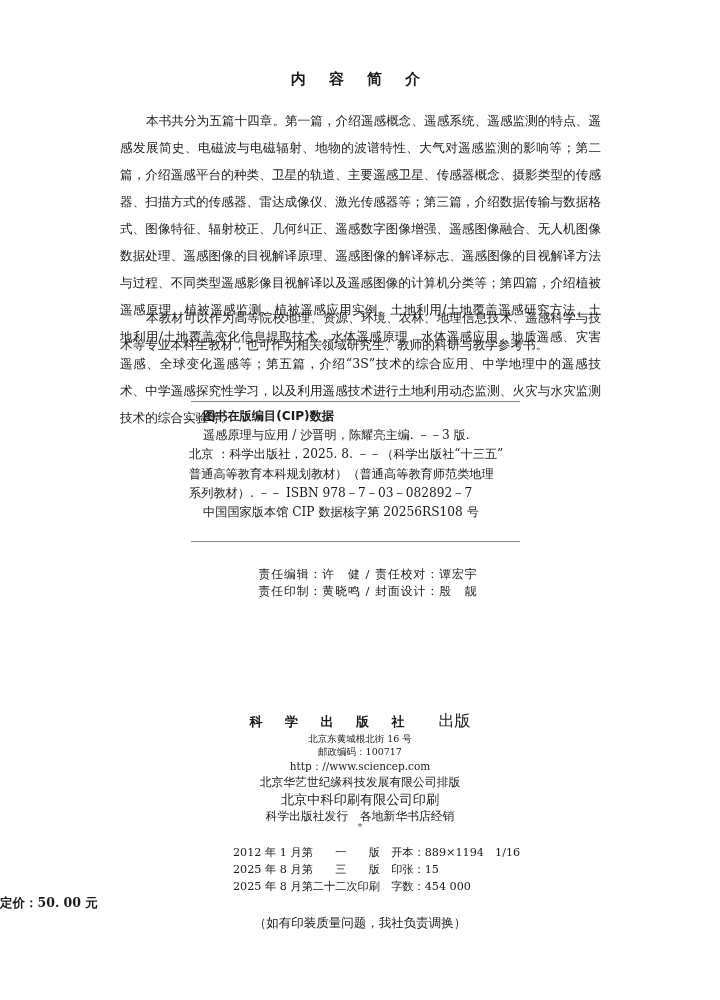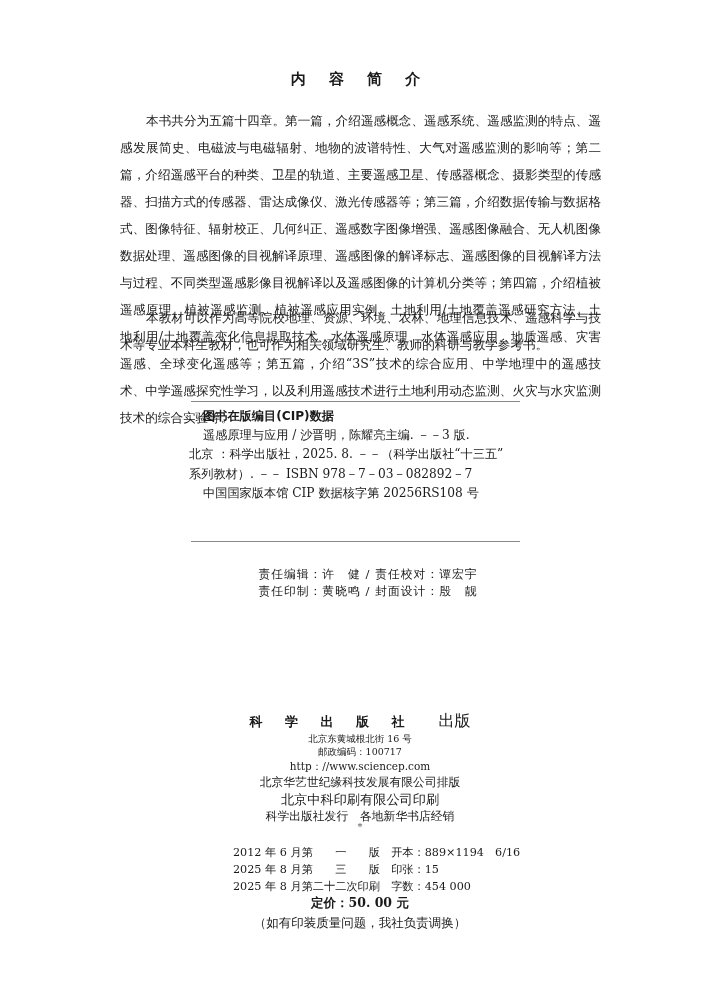--- a/index.html
+++ b/index.html
@@ -19,37 +19,38 @@
   #pub { left:0; width:720px; top:711px; text-align:center; }
   #pub .pubname { font-size:13px; font-weight:bold; letter-spacing:9px; }
   #pub .pubsuffix { font-size:16px; letter-spacing:0;margin-left:20px; }
   .small { font-size:9.5px; line-height:13px; }
   .url { font-size:10.5px; line-height:16px; }
   .c12 { font-size:11.8px; line-height:17px; }
   .c13 { font-size:13.2px; line-height:17px; }
   #star { left:0; width:720px; top:821px; text-align:center; font-size:10px; color:#555; }
   #editions { left:233px; top:844px; font-size:11.2px; line-height:17px; }
   #editions .row { white-space:pre; }
-  #price { left:0; width:720px; top:895px; text-align:center; font-size:12.5px; font-weight:bold; }
+  #price { left:0; width:720px; top:895px; text-align:left; font-size:12.5px; font-weight:bold; }
   #notice { left:0; width:720px; top:915px; text-align:center; font-size:12.5px; }
 </style>
 </head>
 <body>
 
 <div id="title" class="abs">内 容 简 介</div>
 
 <div id="p1" class="abs intro">本书共分为五篇十四章。第一篇，介绍遥感概念、遥感系统、遥感监测的特点、遥感发展简史、电磁波与电磁辐射、地物的波谱特性、大气对遥感监测的影响等；第二篇，介绍遥感平台的种类、卫星的轨道、主要遥感卫星、传感器概念、摄影类型的传感器、扫描方式的传感器、雷达成像仪、激光传感器等；第三篇，介绍数据传输与数据格式、图像特征、辐射校正、几何纠正、遥感数字图像增强、遥感图像融合、无人机图像数据处理、遥感图像的目视解译原理、遥感图像的解译标志、遥感图像的目视解译方法与过程、不同类型遥感影像目视解译以及遥感图像的计算机分类等；第四篇，介绍植被遥感原理、植被遥感监测、植被遥感应用实例、土地利用/土地覆盖遥感研究方法、土地利用/土地覆盖变化信息提取技术、水体遥感原理、水体遥感应用、地质遥感、灾害遥感、全球变化遥感等；第五篇，介绍“3S”技术的综合应用、中学地理中的遥感技术、中学遥感探究性学习，以及利用遥感技术进行土地利用动态监测、火灾与水灾监测技术的综合实验等。</div>
 <div id="p2" class="abs intro">本教材可以作为高等院校地理、资源、环境、农林、地理信息技术、遥感科学与技术等专业本科生教材，也可作为相关领域研究生、教师的科研与教学参考书。</div>
 
 <div class="abs rule" style="top:401px;"></div>
 
 <div id="cip" class="abs">
   <div class="head">图书在版编目(CIP)数据</div>
   <div class="ind">遥感原理与应用 / 沙晋明，陈耀亮主编. －－3 版.</div>
   <div>北京 ：科学出版社，2025. 8. －－（科学出版社“十三五”</div>
+  <div>普通高等教育本科规划教材）（普通高等教育师范类地理</div>
   <div>系列教材）. －－ ISBN 978－7－03－082892－7</div>
   <div class="ind">中国国家版本馆 CIP 数据核字第 20256RS108 号</div>
 </div>
 
 <div class="abs rule" style="top:541px;"></div>
 
 <div id="staff" class="abs">
   <div>责任编辑：许　健 / 责任校对：谭宏宇</div>
   <div>责任印制：黄晓鸣 / 封面设计：殷　靓</div>
 </div>
@@ -63,19 +64,19 @@
   <div class="small">邮政编码：100717</div>
   <div class="url">http：//www.sciencep.com</div>
   <div class="c12">北京华艺世纪缘科技发展有限公司排版</div>
   <div class="c13">北京中科印刷有限公司印刷</div>
   <div class="c12">科学出版社发行　各地新华书店经销</div>
 </div>
 
 <div id="star" class="abs">*</div>
 
 <div id="editions" class="abs">
-  <div class="row">2012 年 6 月第　　一　　版　开本：889×1194　6/16</div>
+  <div class="row">2012 年 1 月第　　一　　版　开本：889×1194　1/16</div>
   <div class="row">2025 年 8 月第　　三　　版　印张：15</div>
   <div class="row">2025 年 8 月第二十二次印刷　字数：454 000</div>
 </div>
 
 <div id="price" class="abs">定价：50. 00 元</div>
 <div id="notice" class="abs">（如有印装质量问题，我社负责调换）</div>
 
 </body></html>

